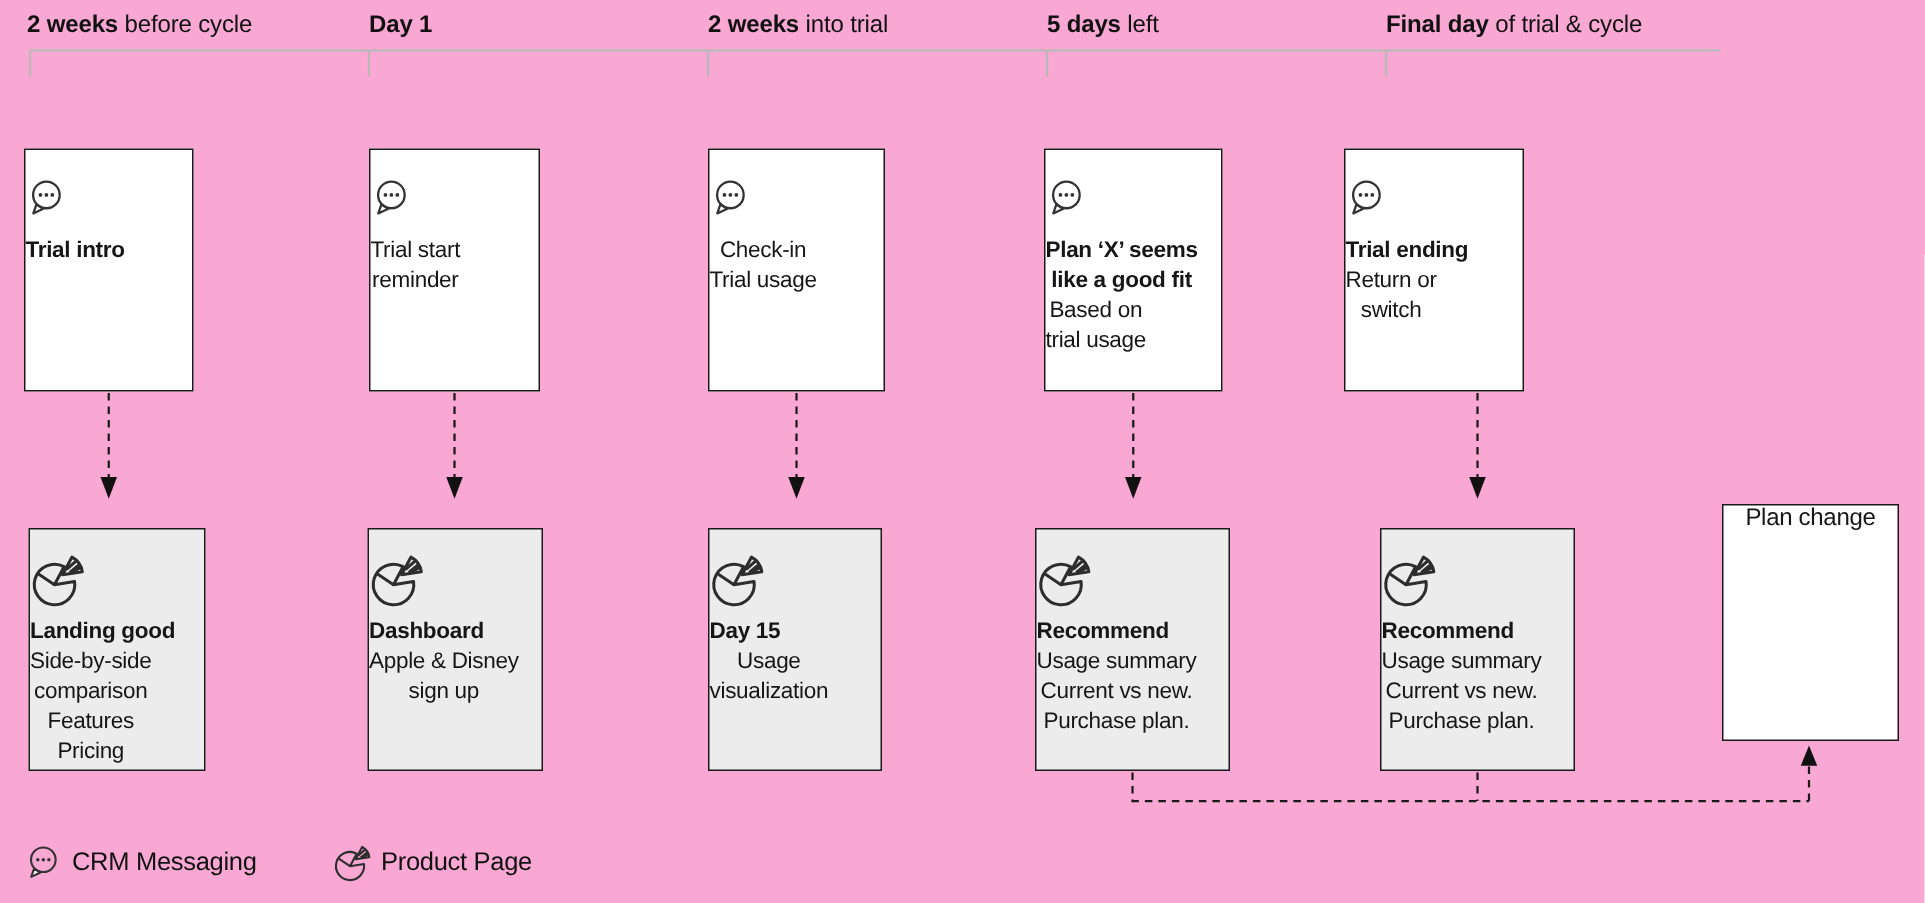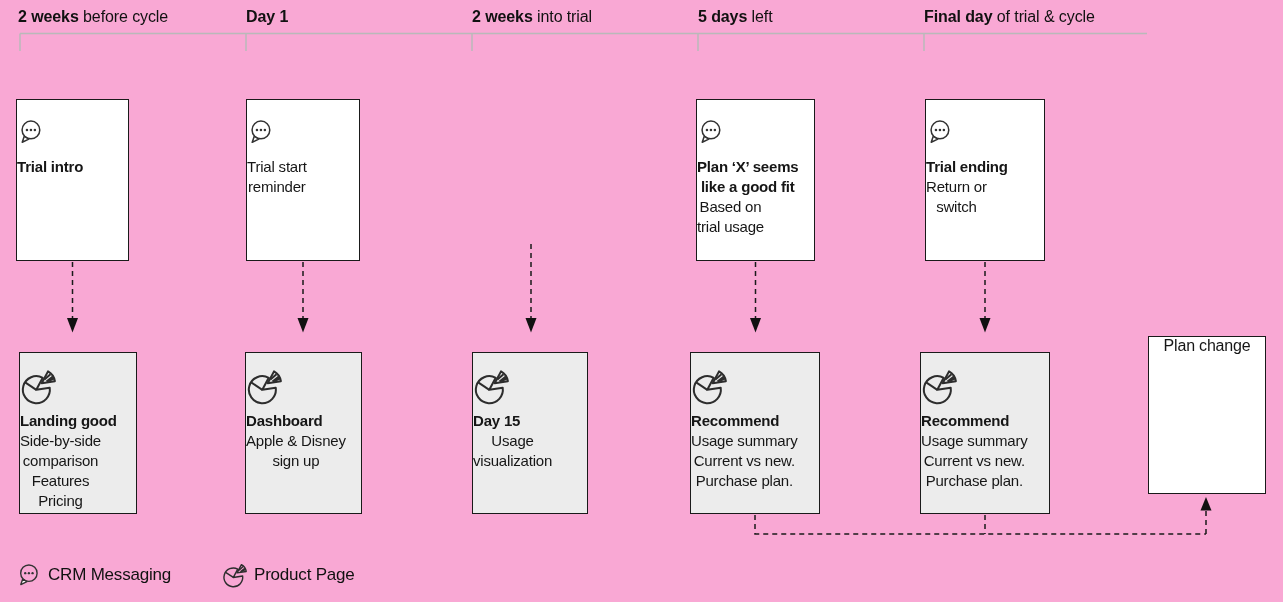--- a/index.html
+++ b/index.html
@@ -88,30 +88,38 @@
     <div class="box-title">Trial intro</div>
   </div>
   <div class="box crm" style="left:246px;width:114px">
     <svg class="bicon" viewBox="0 0 32 32">
         <use href="#sym-chat" xlink:href="#sym-chat"></use>
       </svg>
     <div class="box-title"></div>
     <div class="box-body">Trial start
 reminder</div>
   </div>
+  <div class="box crm" style="left:472px;width:118px">
+    <svg class="bicon" viewBox="0 0 32 32">
+        <use href="#sym-chat" xlink:href="#sym-chat"></use>
+      </svg>
+    <div class="box-title"></div>
+    <div class="box-body">Check-in
+Trial usage</div>
+  </div>
   <div class="box crm" style="left:696px;width:119px">
     <svg class="bicon" viewBox="0 0 32 32">
         <use href="#sym-chat" xlink:href="#sym-chat"></use>
       </svg>
     <div class="box-title">Plan ‘X’ seems
 like a good fit</div>
     <div class="box-body">Based on
 trial usage</div>
   </div>
-  <div class="box crm" style="left:925px;width:120px">
+  <div class="box crm" style="left:896px;width:120px">
     <svg class="bicon" viewBox="0 0 32 32">
         <use href="#sym-chat" xlink:href="#sym-chat"></use>
       </svg>
     <div class="box-title">Trial ending</div>
     <div class="box-body">Return or
 switch</div>
   </div>
 
   <div class="box product" style="left:19px;width:118px">
     <svg class="bicon" viewBox="0 0 32 32">

